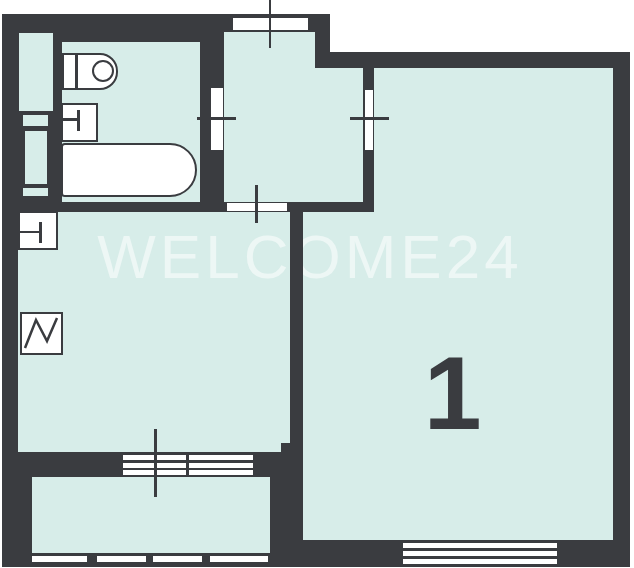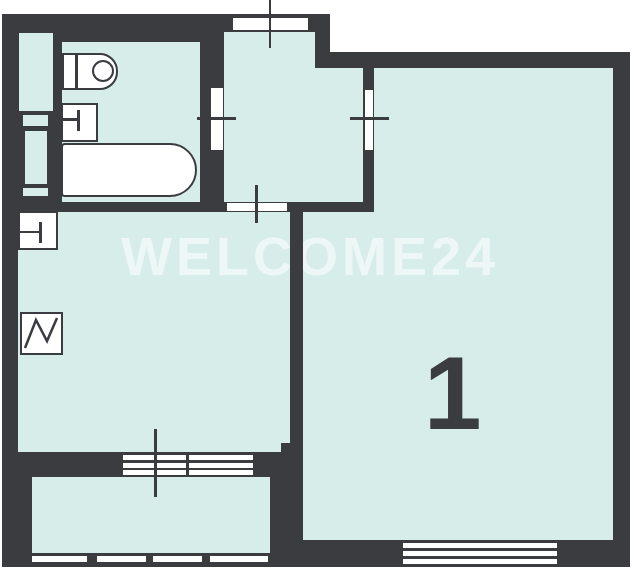--- a/index.html
+++ b/index.html
@@ -23,21 +23,21 @@
     border:2.5px solid var(--wall);box-sizing:border-box;
   }
   .fixture .part{position:absolute;background:var(--wall);}
   .label{
     position:absolute;color:var(--label);
     transform:translate(-50%,-50%);white-space:nowrap;
     font-size:44px;letter-spacing:0.5px;
   }
   .room-number{font-size:104px;font-weight:700;}
   .watermark{
-    position:absolute;color:var(--wm);font-size:54px;font-weight:700;
+    position:absolute;color:var(--wm);font-size:62px;font-weight:400;
     letter-spacing:4px;transform:translate(-50%,-50%);white-space:nowrap;
   }
 </style>
 </head>
 <body>
 
 <div id="plan">
 
   <div class="abs wall" style="left:2px;top:14px;width:628px;height:553px;"></div>
 

